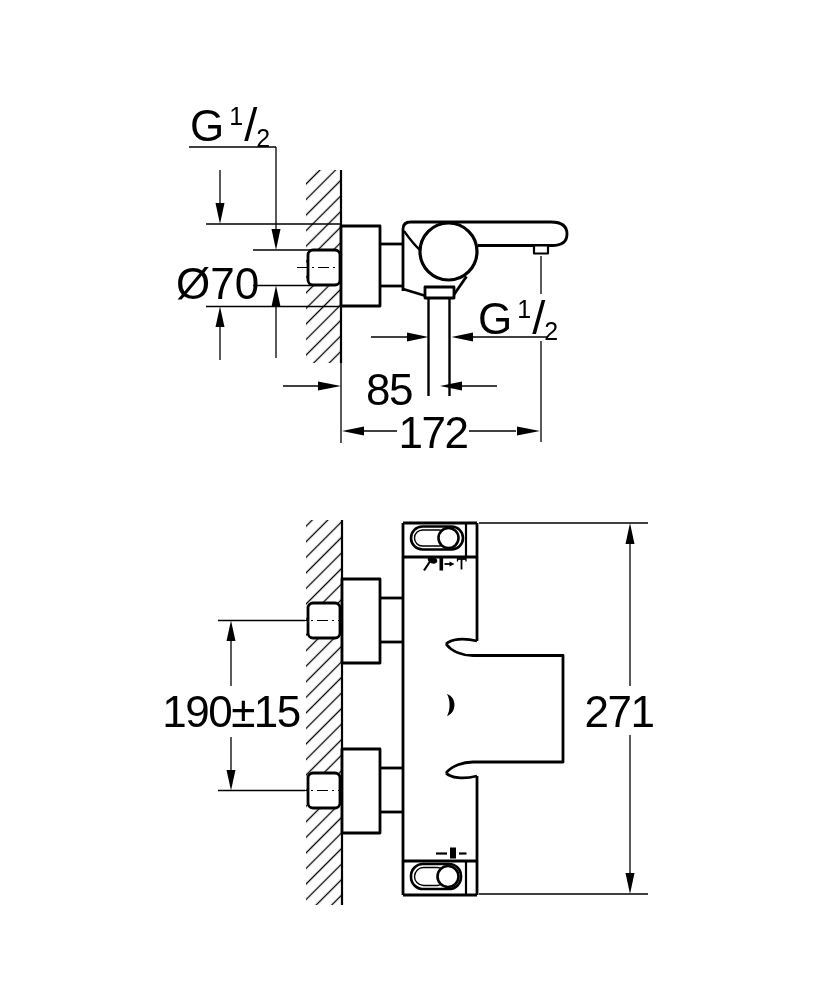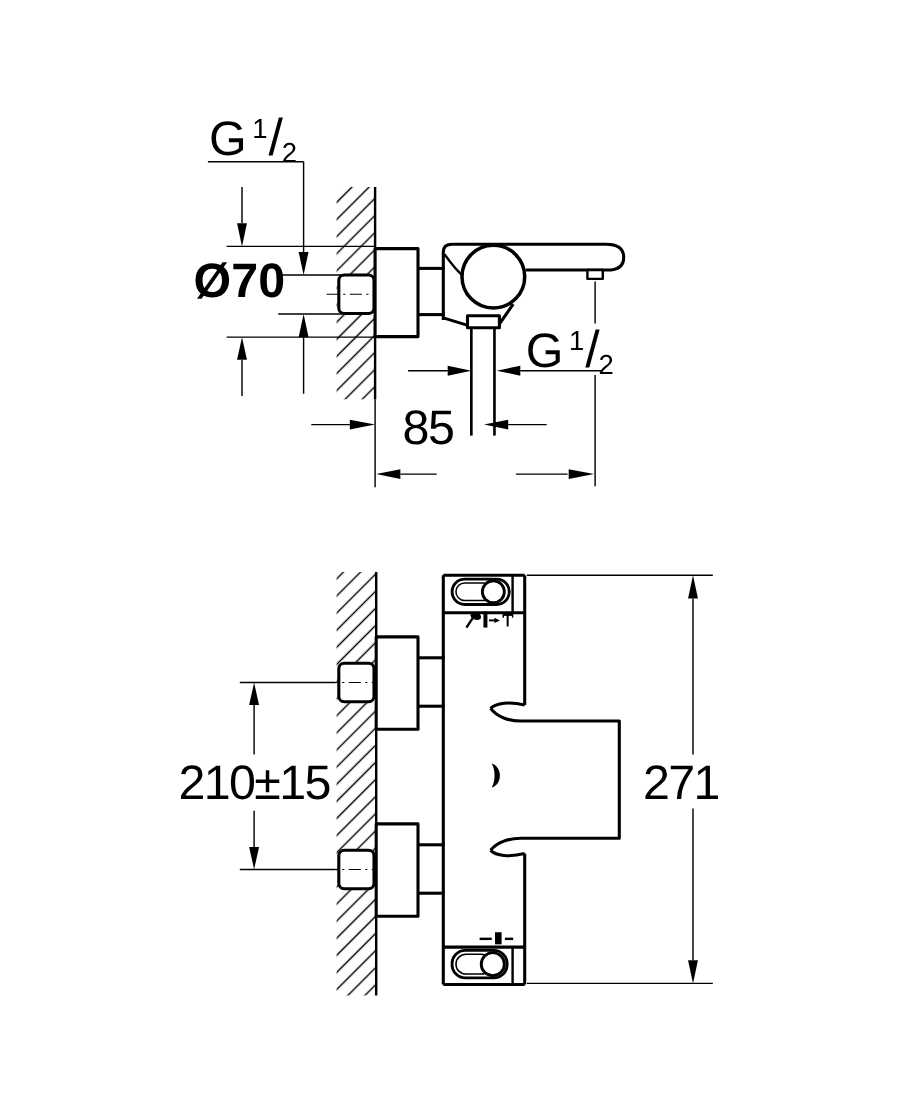--- a/index.html
+++ b/index.html
@@ -197,26 +197,27 @@
         <polygon points="630,894 625.5,873 634.5,873" fill="#000" stroke="none"></polygon>
       </g>
     </g>
   </g>
 </svg>
 
 <div class="lbl thread" style="left:190px;top:101px;">
   <span>G</span><span class="sup">1</span><span class="slash">/</span><span class="sub">2</span>
 </div>
 
-<div class="lbl dim" style="left:176px;top:234px;letter-spacing:0;font-weight:bold;">Ø70</div>
+<div class="lbl dim" style="left:176px;top:262px;letter-spacing:0;">Ø70</div>
 
 <div class="lbl thread" style="left:478px;top:294px;">
   <span>G</span><span class="sup">1</span><span class="slash">/</span><span class="sub">2</span>
 </div>
 
 <div class="lbl dim ctr" style="left:339px;top:368px;width:100px;">85</div>
 
-
-<div class="lbl dim ctr" style="left:131px;top:690px;width:200px;">210±15</div>
+<div class="lbl dim ctr" style="left:383px;top:411px;width:100px;">172</div>
+
+<div class="lbl dim ctr" style="left:131px;top:690px;width:200px;">190±15</div>
 
 <div class="lbl dim ctr" style="left:569px;top:690px;width:100px;">271</div>
 
 </div>
 
 </body></html>

